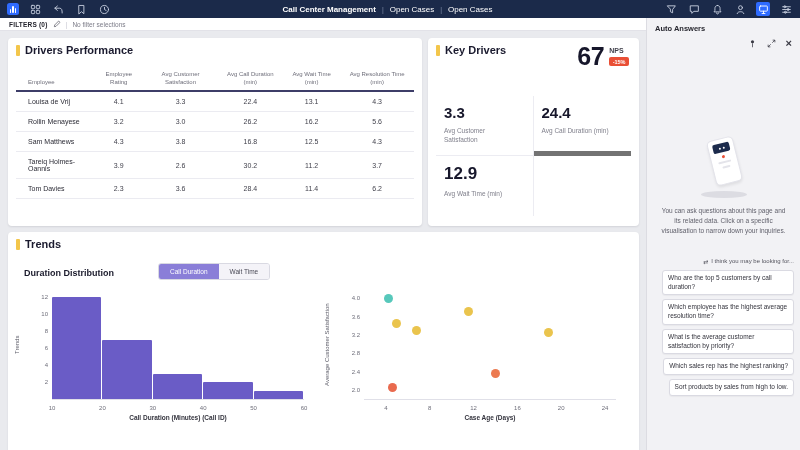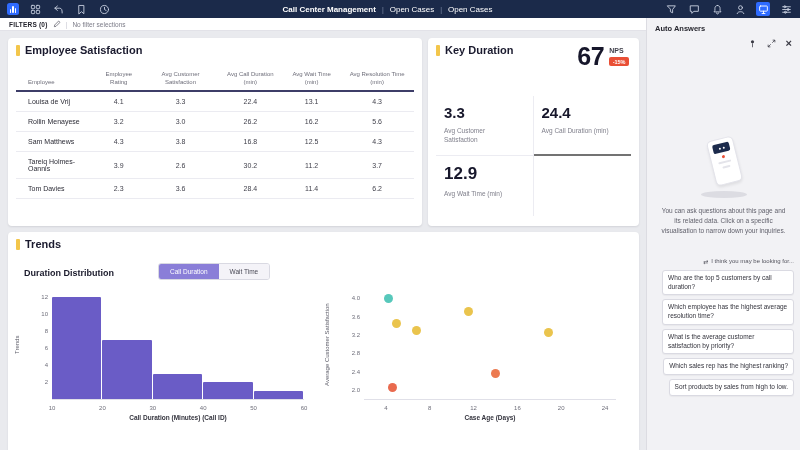--- a/index.html
+++ b/index.html
@@ -46,21 +46,21 @@
 
   
   #kd-nps{position:absolute;top:6px;right:10px;display:flex;gap:5px;align-items:flex-start}
   #kd-nps-value{font-size:25px;font-weight:bold;color:#17172b;line-height:1;letter-spacing:-.5px}
   .kd-nps-side{display:flex;flex-direction:column;gap:3px;padding-top:3px;align-items:flex-start}
   #kd-nps-label{font-size:7px;color:#3f3f4a;font-weight:600}
   #kd-badge{background:#e94f35;color:#fff;font-size:5.5px;font-weight:bold;padding:1.5px 3.5px;border-radius:2px}
   #kd-grid{position:absolute;left:8px;right:8px;top:58px;bottom:10px;display:grid;grid-template-columns:1fr 1fr;grid-template-rows:1fr 1fr}
   .kd-cell{padding:8px 4px 0 8px;cursor:pointer}
   .kd-cell:nth-child(1){border-right:1px solid #ececf2;border-bottom:1px solid #ececf2}
-  .kd-cell:nth-child(2){border-bottom:2px solid #737373}
+  .kd-cell:nth-child(2){border-bottom:5px solid #737373}
   .kd-cell:nth-child(3){border-right:1px solid #ececf2}
   .kd-value{font-size:15px;font-weight:600;color:#17172b}
   .kd-cell:nth-child(n+3) .kd-value{font-size:17px}
   .kd-label{font-size:6.5px;color:#80808c;margin-top:5px;line-height:1.4;max-width:72px}
 
   
   .sub-title{position:absolute;font-size:9px;font-weight:bold;color:#1b1b2c}
   #hist-title{left:16px;top:36px}
   #scat-title{left:322px;top:36px}
   #duration-toggle{position:absolute;left:150px;top:31px;display:flex;border:1px solid #d9d9e2;border-radius:3px;overflow:hidden;background:#fff}
@@ -192,21 +192,21 @@
           <path d="M2 10 l.5-2.5 6-6 2 2 -6 6 Z" fill="none" stroke="#4c4c58" stroke-width="1"></path>
         </svg>
       </span>
     <span class="fsep">|</span>
     <span id="filters-status">No filter selections</span>
   </div>
 
   <section class="card" id="ep-card">
     <div class="card-title">
       <span class="accent"></span>
-      <span>Employee Satisfaction</span>
+      <span>Drivers Performance</span>
     </div>
     <table id="emp-table">
         <thead>
           <tr>
             <th>Employee</th>
             <th>Employee Rating</th>
             <th>Avg Customer Satisfaction</th>
             <th>Avg Call Duration (min)</th>
             <th>Avg Wait Time (min)</th>
             <th>Avg Resolution Time (min)</th>
@@ -253,21 +253,21 @@
             <td>11.4</td>
             <td>6.2</td>
           </tr>
         </tbody>
       </table>
   </section>
 
   <section class="card" id="kd-card">
     <div class="card-title">
       <span class="accent"></span>
-      <span>Key Duration</span>
+      <span>Key Drivers</span>
     </div>
     <div id="kd-nps">
       <span id="kd-nps-value">67</span>
       <span class="kd-nps-side">
         <span id="kd-nps-label">NPS</span>
         <span id="kd-badge">-15%</span>
       </span>
     </div>
     <div id="kd-grid">
         <div class="kd-cell">

